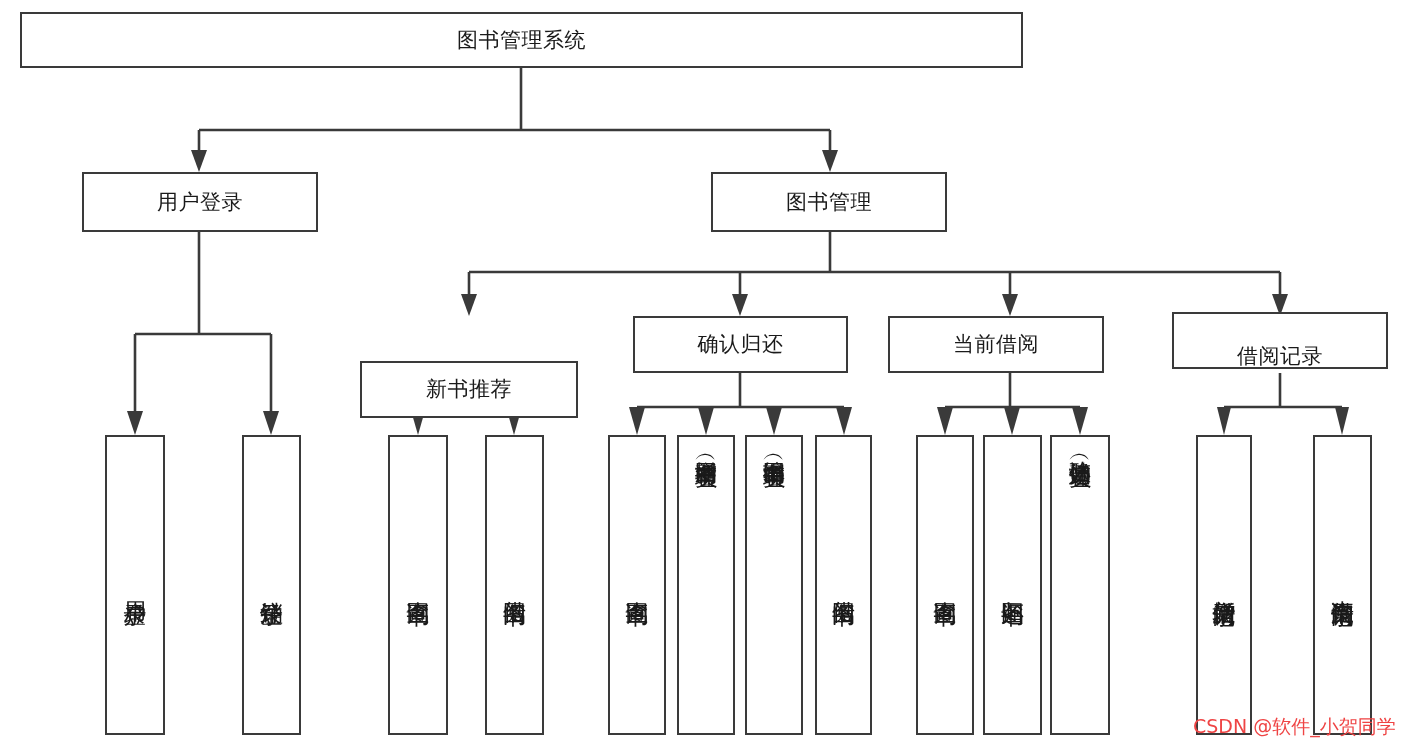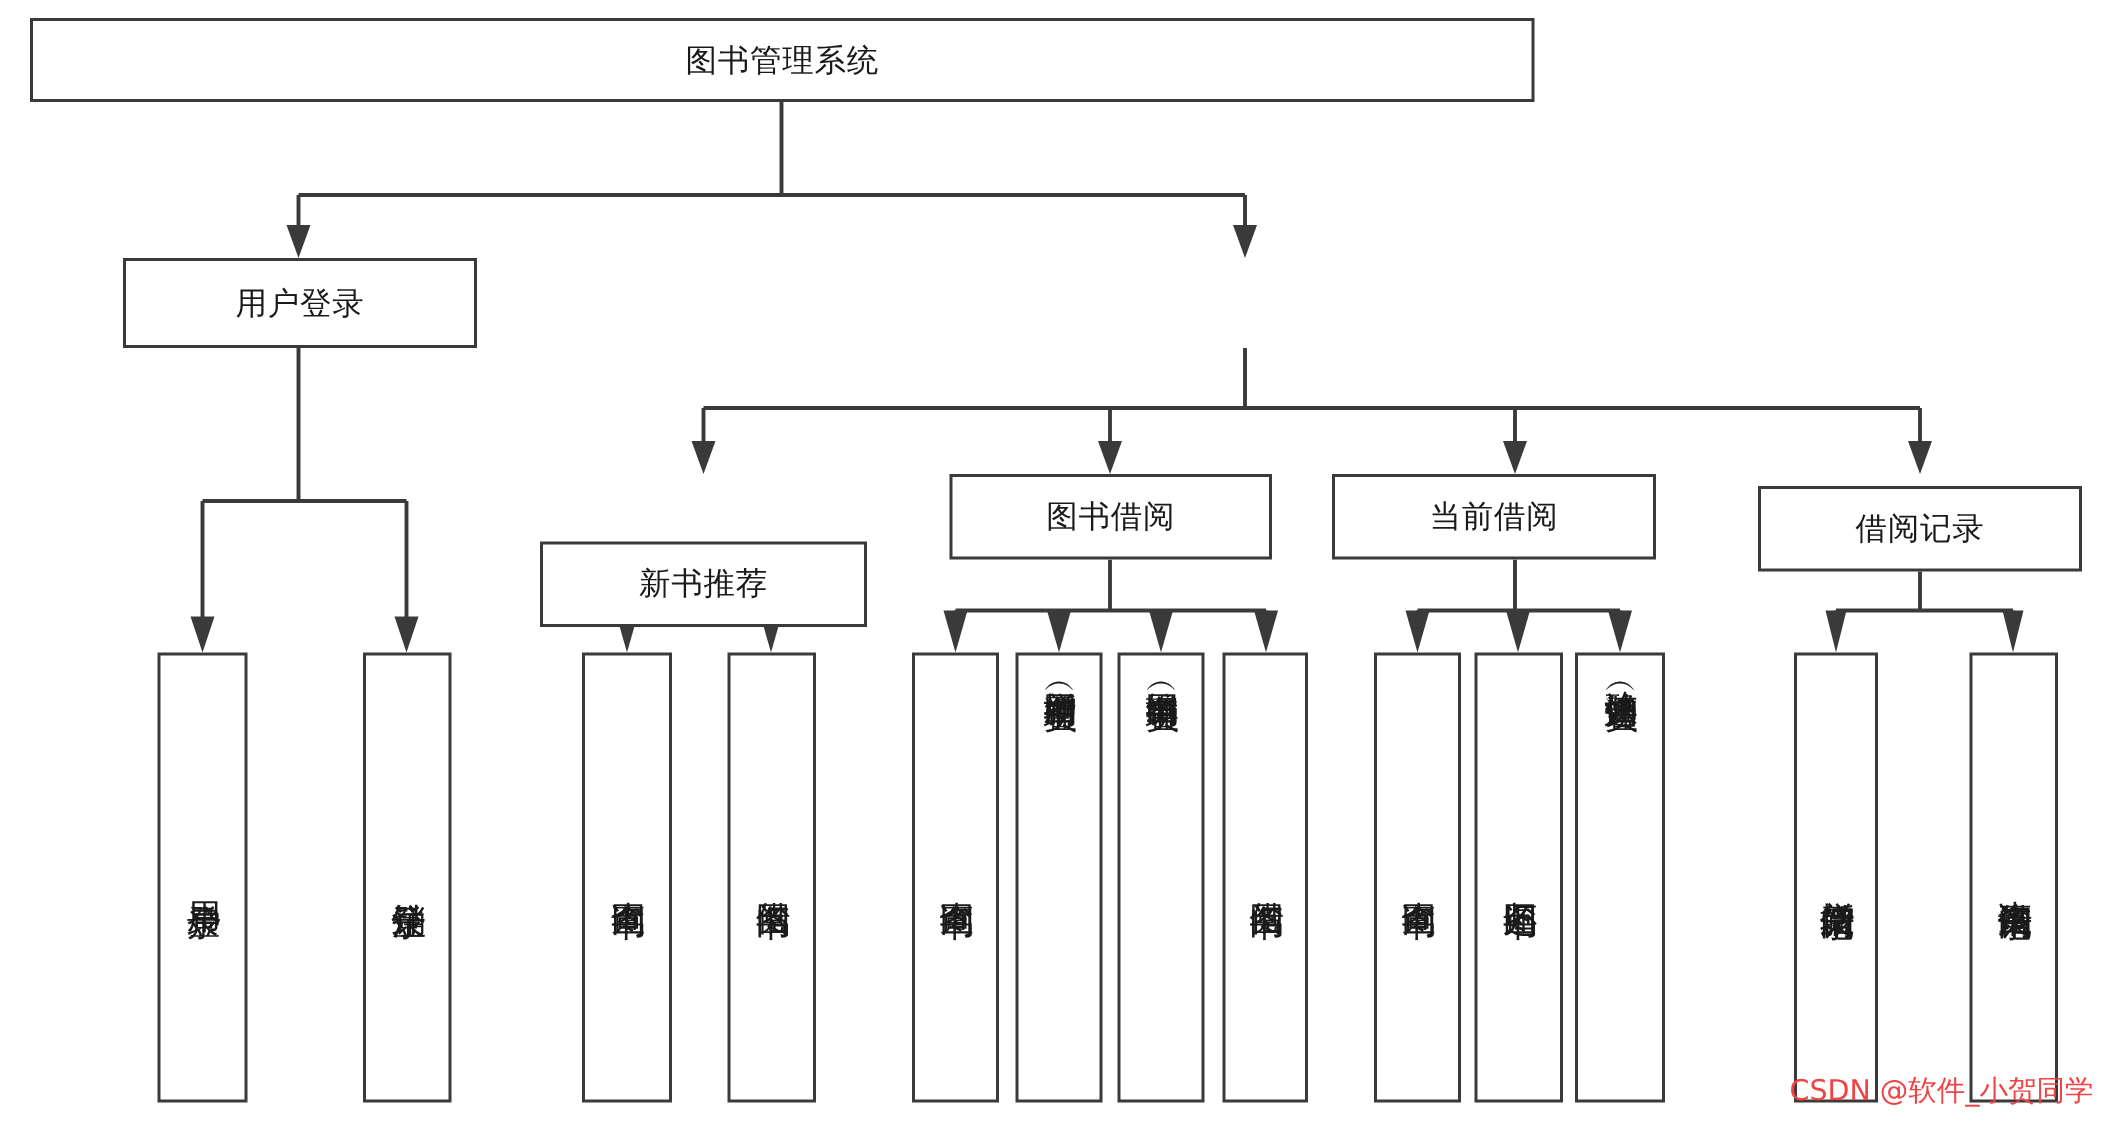--- a/index.html
+++ b/index.html
@@ -151,31 +151,34 @@
     <polygon class="arrowhead" points="1335,407 1349,407 1342,435"></polygon>
   </svg>
 
   <div class="node h" style="left:20px; top:12px; width:1003px; height:56px;">
     <span class="lbl">图书管理系统</span>
   </div>
 
   <div class="node h" style="left:82px; top:172px; width:236px; height:60px;">
     <span class="lbl">用户登录</span>
   </div>
+  <div class="node h" style="left:711px; top:172px; width:236px; height:60px;">
+    <span class="lbl">图书管理</span>
+  </div>
 
   <div class="node h" style="left:360px; top:316px; width:218px; height:57px;margin-top:45px;">
     <span class="lbl">新书推荐</span>
   </div>
   <div class="node h" style="left:633px; top:316px; width:215px; height:57px;">
-    <span class="lbl">图书借阅</span>
+    <span class="lbl">确认归还</span>
   </div>
   <div class="node h" style="left:888px; top:316px; width:216px; height:57px;">
     <span class="lbl">当前借阅</span>
   </div>
-  <div class="node h" style="left:1172px; top:324px; width:216px; height:57px;">
+  <div class="node h" style="left:1172px; top:312px; width:216px; height:57px;align-items:flex-end;">
     <span class="lbl">借阅记录</span>
   </div>
 
   <div class="node v vcenter" style="left:105px; top:435px; width:60px; height:300px;">
     <span class="lbl">用户登录</span>
   </div>
   <div class="node v vcenter" style="left:242px; top:435px; width:59px; height:300px;">
     <span class="lbl">注销登录</span>
   </div>
 

